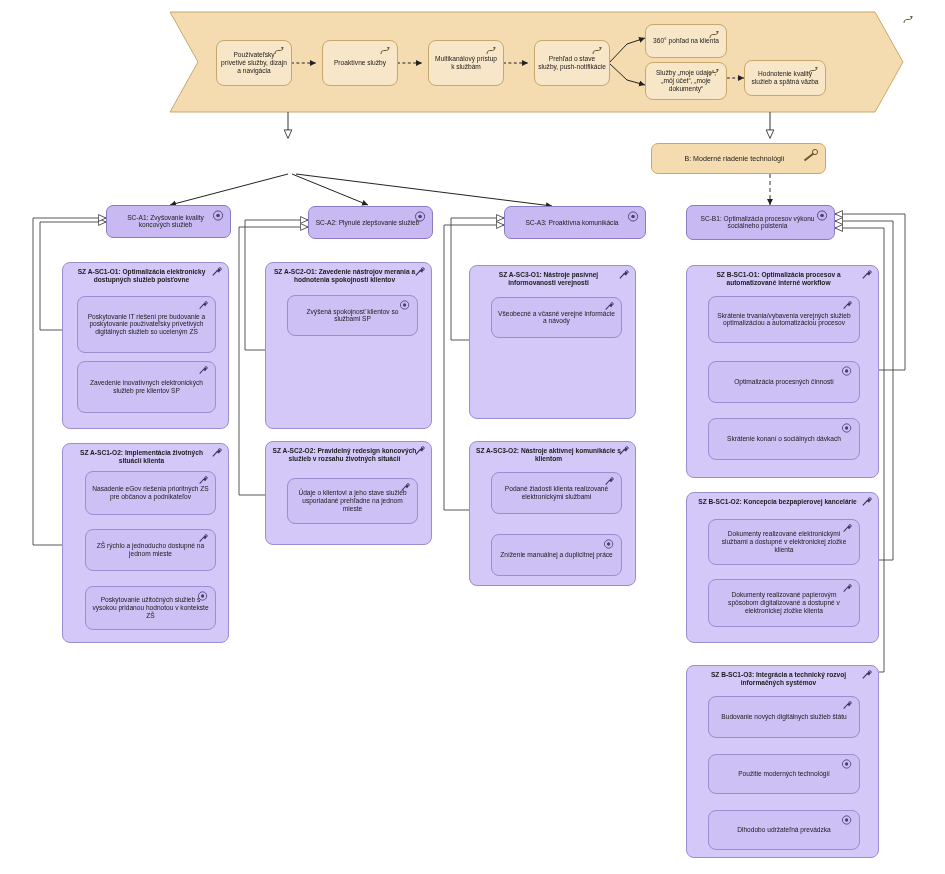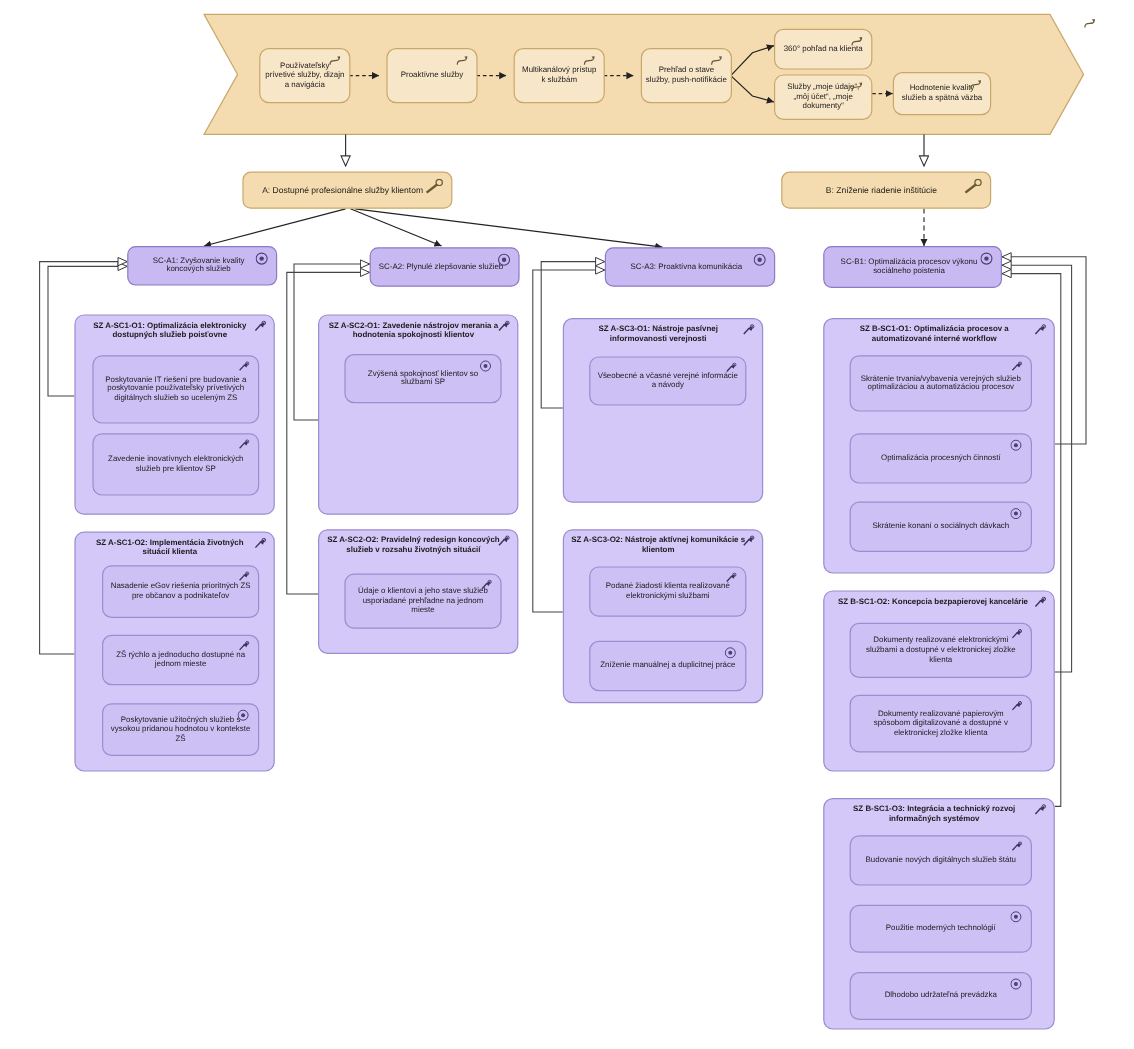--- a/index.html
+++ b/index.html
@@ -221,38 +221,29 @@
         </svg>
       </span>
   </div>
   <span class="ico" style="left:903px;top:14px;position:absolute;">
     <svg viewBox="0 0 12 11" width="12" height="11">
         <path d="M1 9 C1 2,9 9,9 2" stroke="#6a5a33" fill="none" stroke-width="1"></path>
         <path d="M7 2 l2.4 0 l-1.2 2.2z" fill="#6a5a33"></path>
       </svg>
   </span>
 
-  <div class="node goal" style="left:202px;top:143px;width:175px;height:31px;">
-    <div class="lbl f75 t-center" style="padding:0 14px 0 6px;">A: Dostupné profesionálne služby klientom</div>
+  <div class="node goal" style="left:651px;top:143px;width:175px;height:31px;">
+    <div class="lbl f75 t-center" style="padding:0 14px 0 6px;">B: Moderné riadenie technológií</div>
     <span class="ico ico-goal">
       <svg viewBox="0 0 16 13" width="16" height="13">
           <circle cx="12" cy="3" r="2.6" fill="none" stroke="#6a5a33" stroke-width="1"></circle>
           <line x1="1.5" y1="11.5" x2="10.5" y2="4.5" stroke="#6a5a33" stroke-width="2"></line>
         </svg>
     </span>
   </div>
-  <div class="node goal" style="left:651px;top:143px;width:175px;height:31px;">
-    <div class="lbl f75 t-center" style="padding:0 14px 0 6px;">B: Zníženie riadenie inštitúcie</div>
-    <span class="ico ico-goal">
-      <svg viewBox="0 0 16 13" width="16" height="13">
-          <circle cx="12" cy="3" r="2.6" fill="none" stroke="#6a5a33" stroke-width="1"></circle>
-          <line x1="1.5" y1="11.5" x2="10.5" y2="4.5" stroke="#6a5a33" stroke-width="2"></line>
-        </svg>
-    </span>
-  </div>
 
   <div class="node outcome" style="left:106px;top:205px;width:125px;height:33px;">
     <div class="lbl f7 t-center" style="padding:0 12px 0 6px;">SC-A1: Zvyšovanie kvality koncových služieb</div>
     <span class="ico">
         <svg viewBox="0 0 12 11" width="11" height="11">
           <circle cx="5.5" cy="5.5" r="5" fill="none" stroke="#4a3f77" stroke-width="1"></circle>
           <circle cx="5.5" cy="5.5" r="2" fill="#4a3f77"></circle>
         </svg>
       </span>
   </div>

